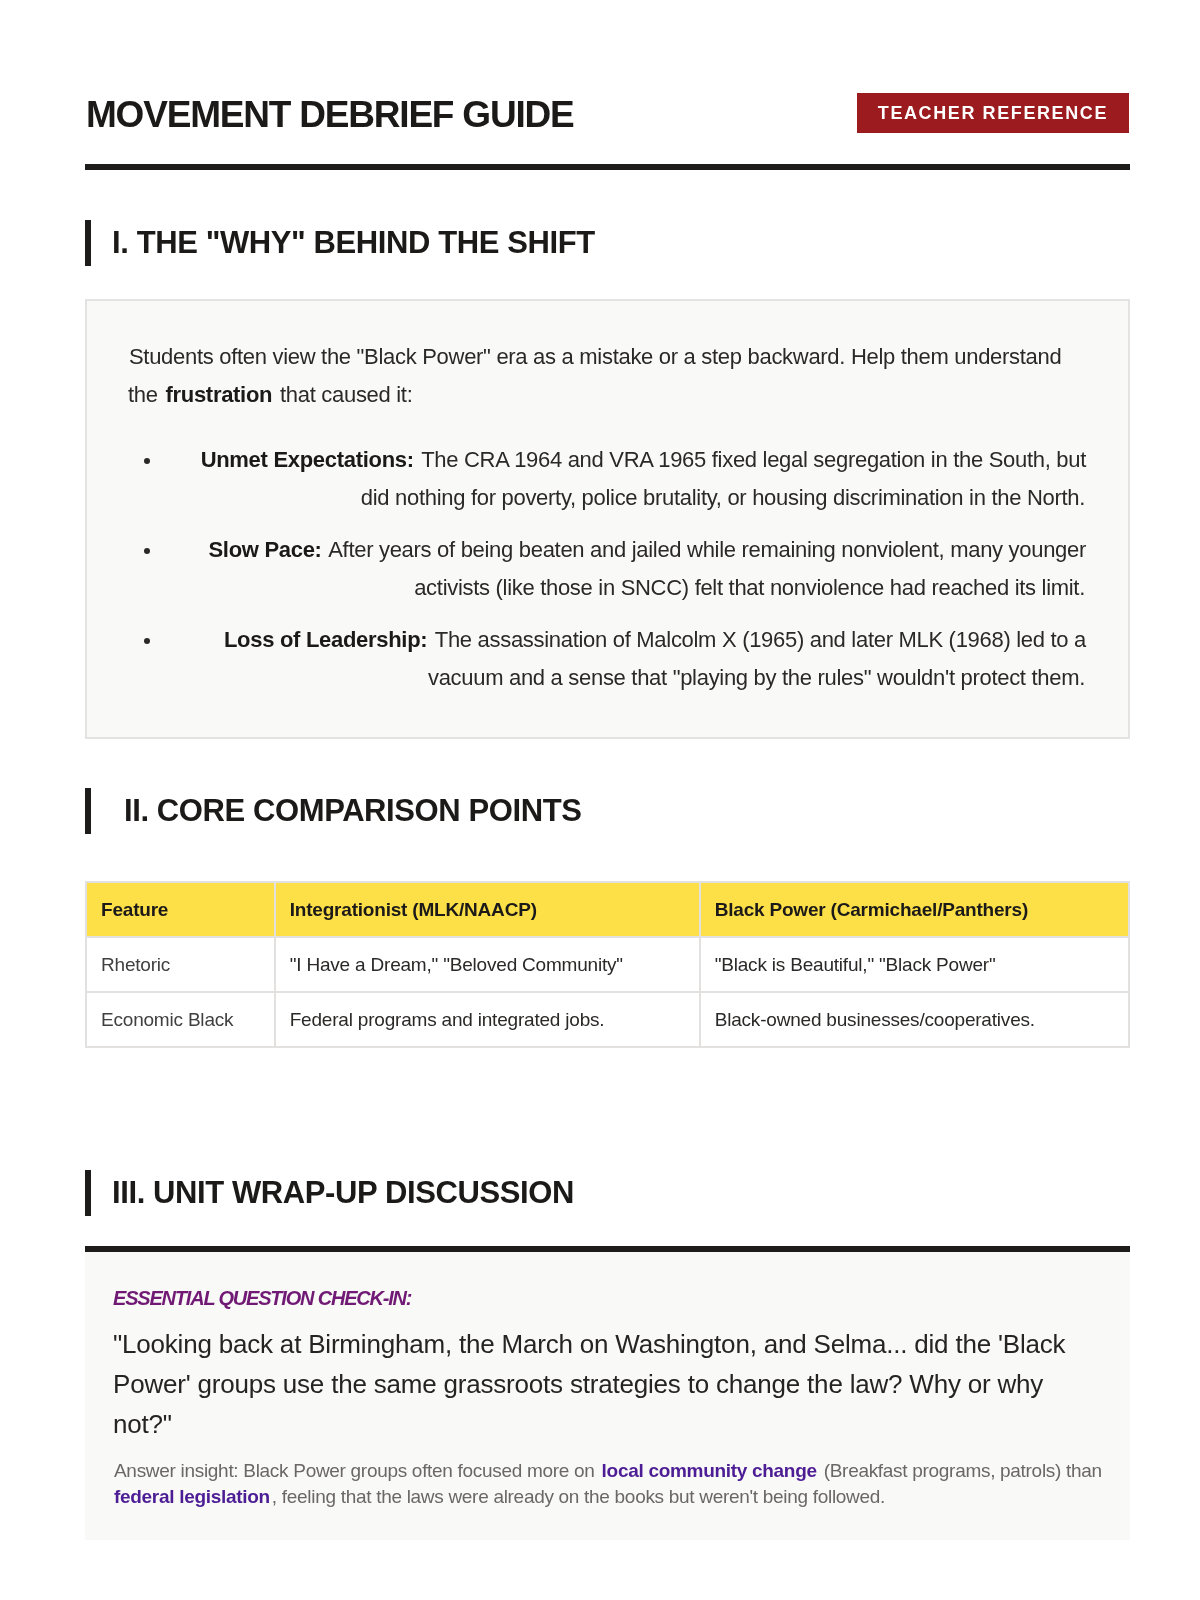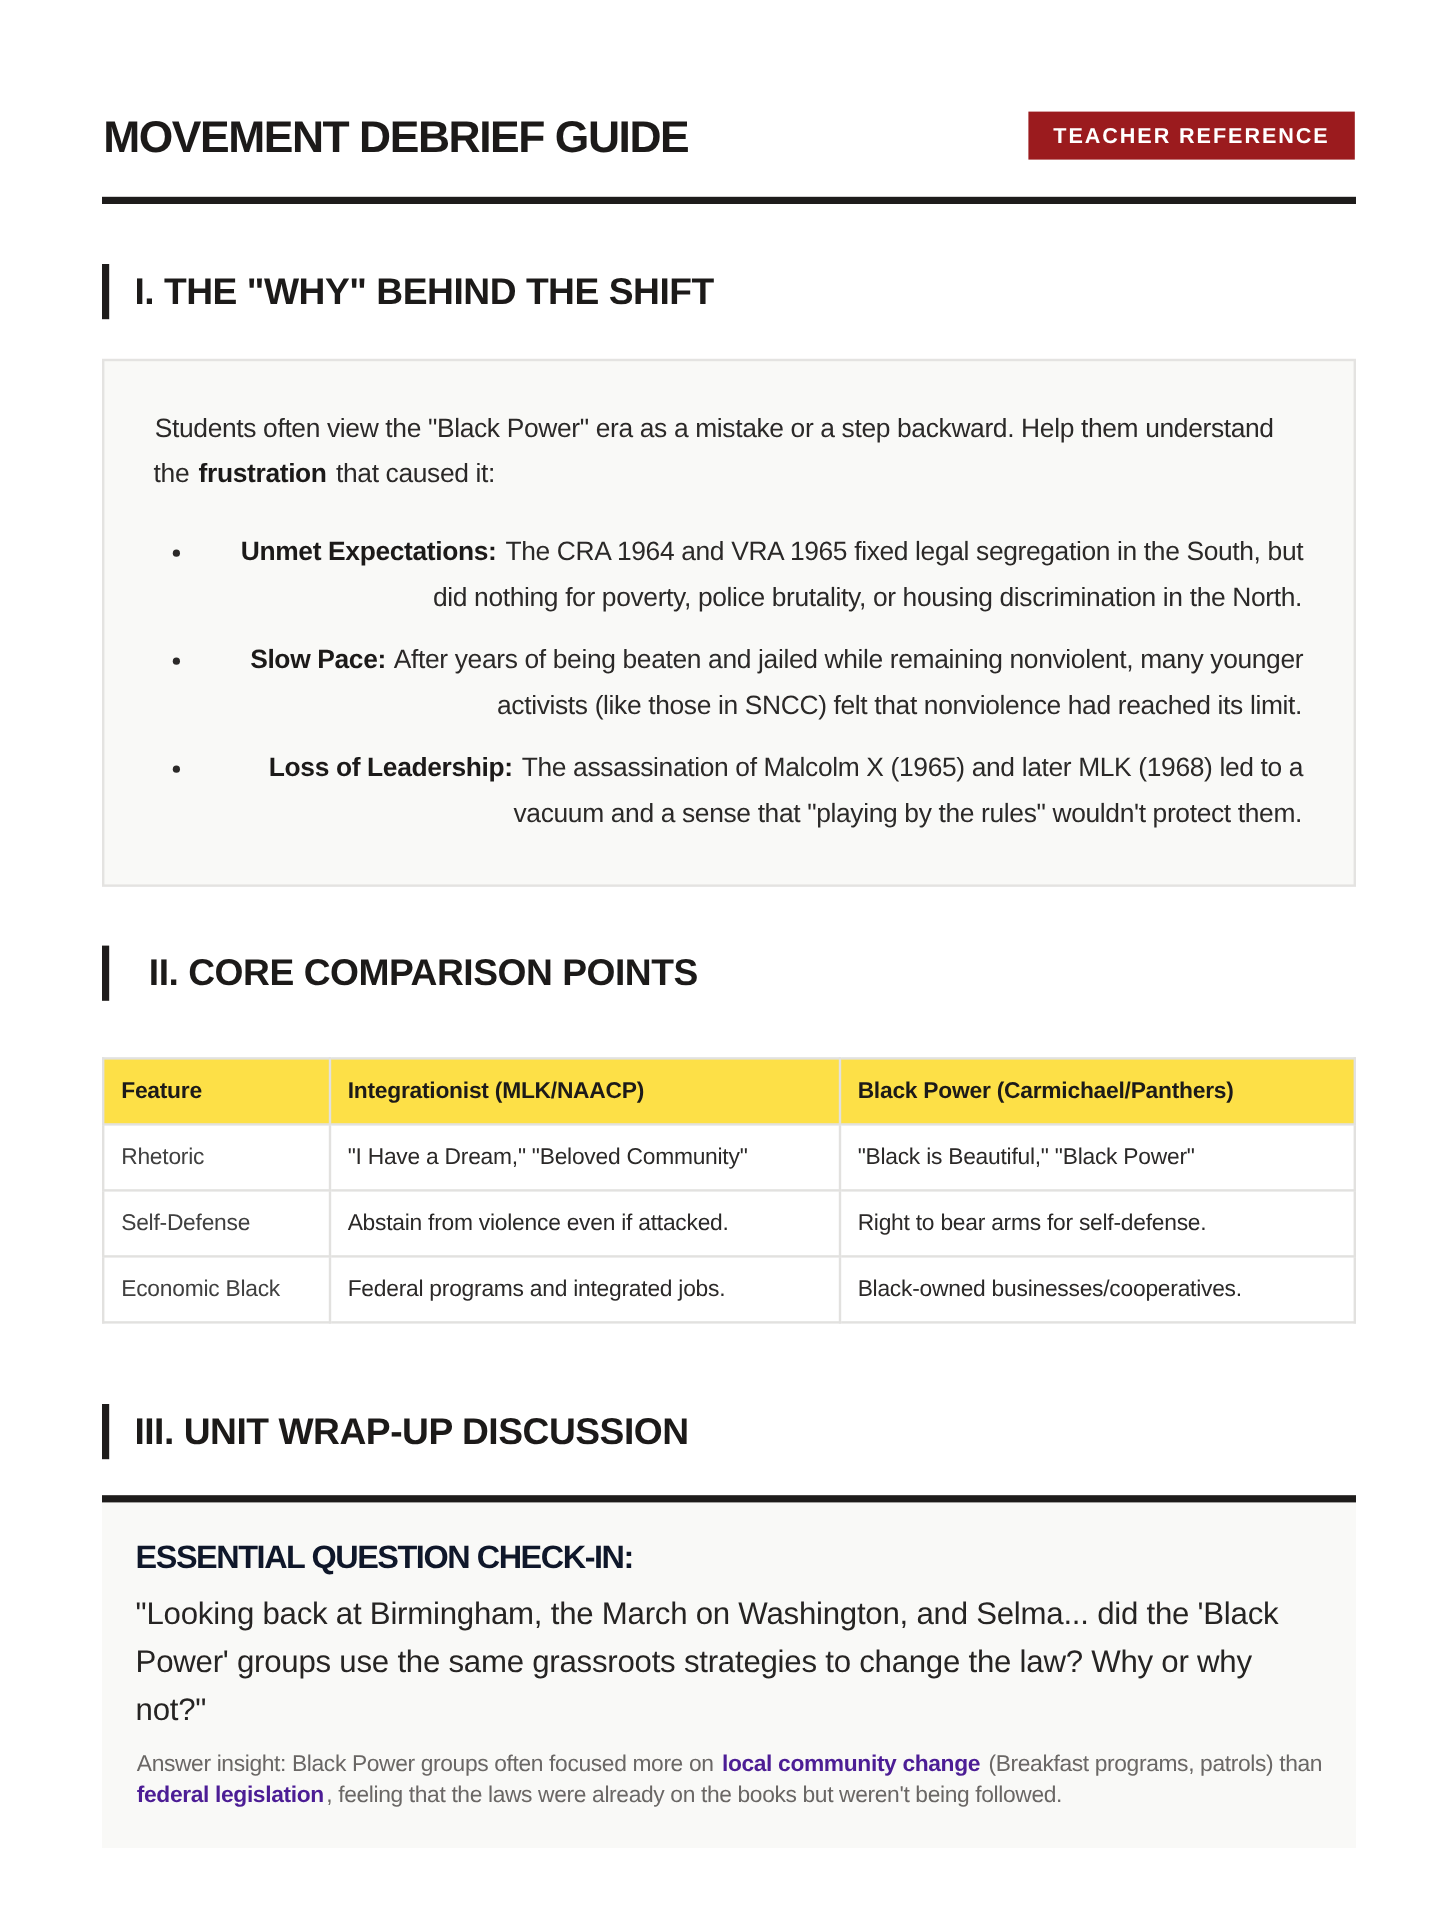--- a/index.html
+++ b/index.html
@@ -63,21 +63,21 @@
     .comparison-table td.feature { font-weight: 400; color: #404040; }
     .col1 { width: 189px; } .col2 { width: 426px; } .col3 { width: 430px; }
 
     
     .wrap-box {
       position: absolute; left: 0; top: 1242px; width: 1045px; height: 294px;
       background: #f9f9f7; border-top: 6px solid #1e1c1b;
       padding: 31px 27px 0 27px;
     }
     .eq-label {
-      font-size: 27px; font-weight: 700; color: #0f172a;
+      font-size: 20px; font-weight: 700; font-style: italic; color: #701a75;
       letter-spacing: -1.2px; line-height: 28px;
     }
     .eq-question {
       margin-top: 12px; font-size: 26px; line-height: 40px; color: #262423;
       letter-spacing: -0.2px;
     }
     .eq-answer {
       margin-top: 14px; font-size: 19px; line-height: 26px; color: #6a6765;
       letter-spacing: -0.3px;
     }
@@ -115,25 +115,20 @@
         <th class="col3">Black Power (Carmichael/Panthers)</th>
       </tr>
     </thead>
     <tbody>
       <tr>
         <td class="feature">Rhetoric</td>
         <td>"I Have a Dream," "Beloved Community"</td>
         <td>"Black is Beautiful," "Black Power"</td>
       </tr>
       <tr>
-        <td class="feature">Self-Defense</td>
-        <td>Abstain from violence even if attacked.</td>
-        <td>Right to bear arms for self-defense.</td>
-      </tr>
-      <tr>
         <td class="feature">Economic Black</td>
         <td>Federal programs and integrated jobs.</td>
         <td>Black-owned businesses/cooperatives.</td>
       </tr>
     </tbody>
   </table>
 
   <h2 class="section-heading" style="top:1166px;">III. UNIT WRAP-UP DISCUSSION</h2>
   <div class="wrap-box">
     <div class="eq-label">ESSENTIAL QUESTION CHECK-IN:</div>

